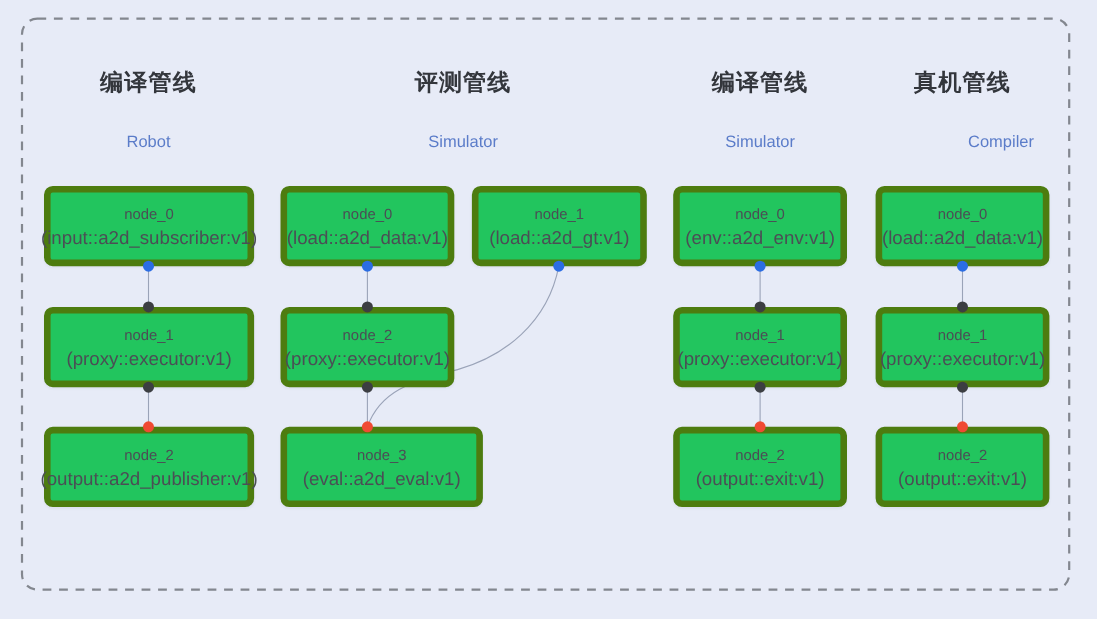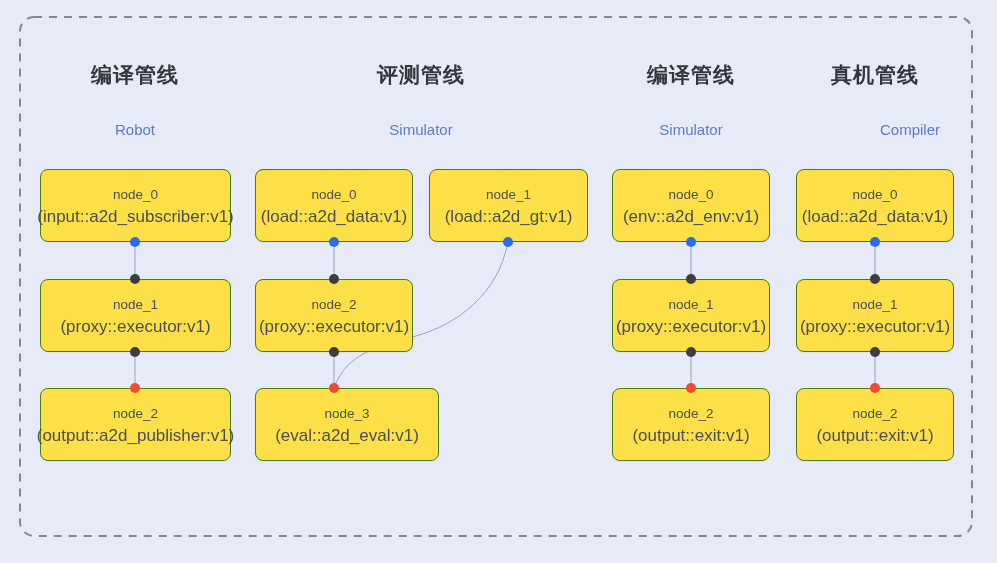--- a/index.html
+++ b/index.html
@@ -25,22 +25,22 @@
     color:#33363c;z-index:2;
   }
   .title-en{
     position:absolute;top:121px;width:200px;margin:0;
     text-align:center;
     font-size:15px;font-weight:400;
     color:#5b7cc9;z-index:2;
   }
   .node{
     position:absolute;height:73px;
-    background:#fde047;
-    border:1px solid #4d7c0f;
+    background:#22c55e;
+    border:6px solid #4d7c0f;
     border-radius:8px;
     box-sizing:border-box;
     box-shadow:0 1px 2px rgba(60,70,110,0.05);
     display:flex;flex-direction:column;
     align-items:center;justify-content:center;
     z-index:2;
   }
   .node .node-title{
     font-size:13.5px;color:#4b4e55;line-height:22px;
     white-space:nowrap;

